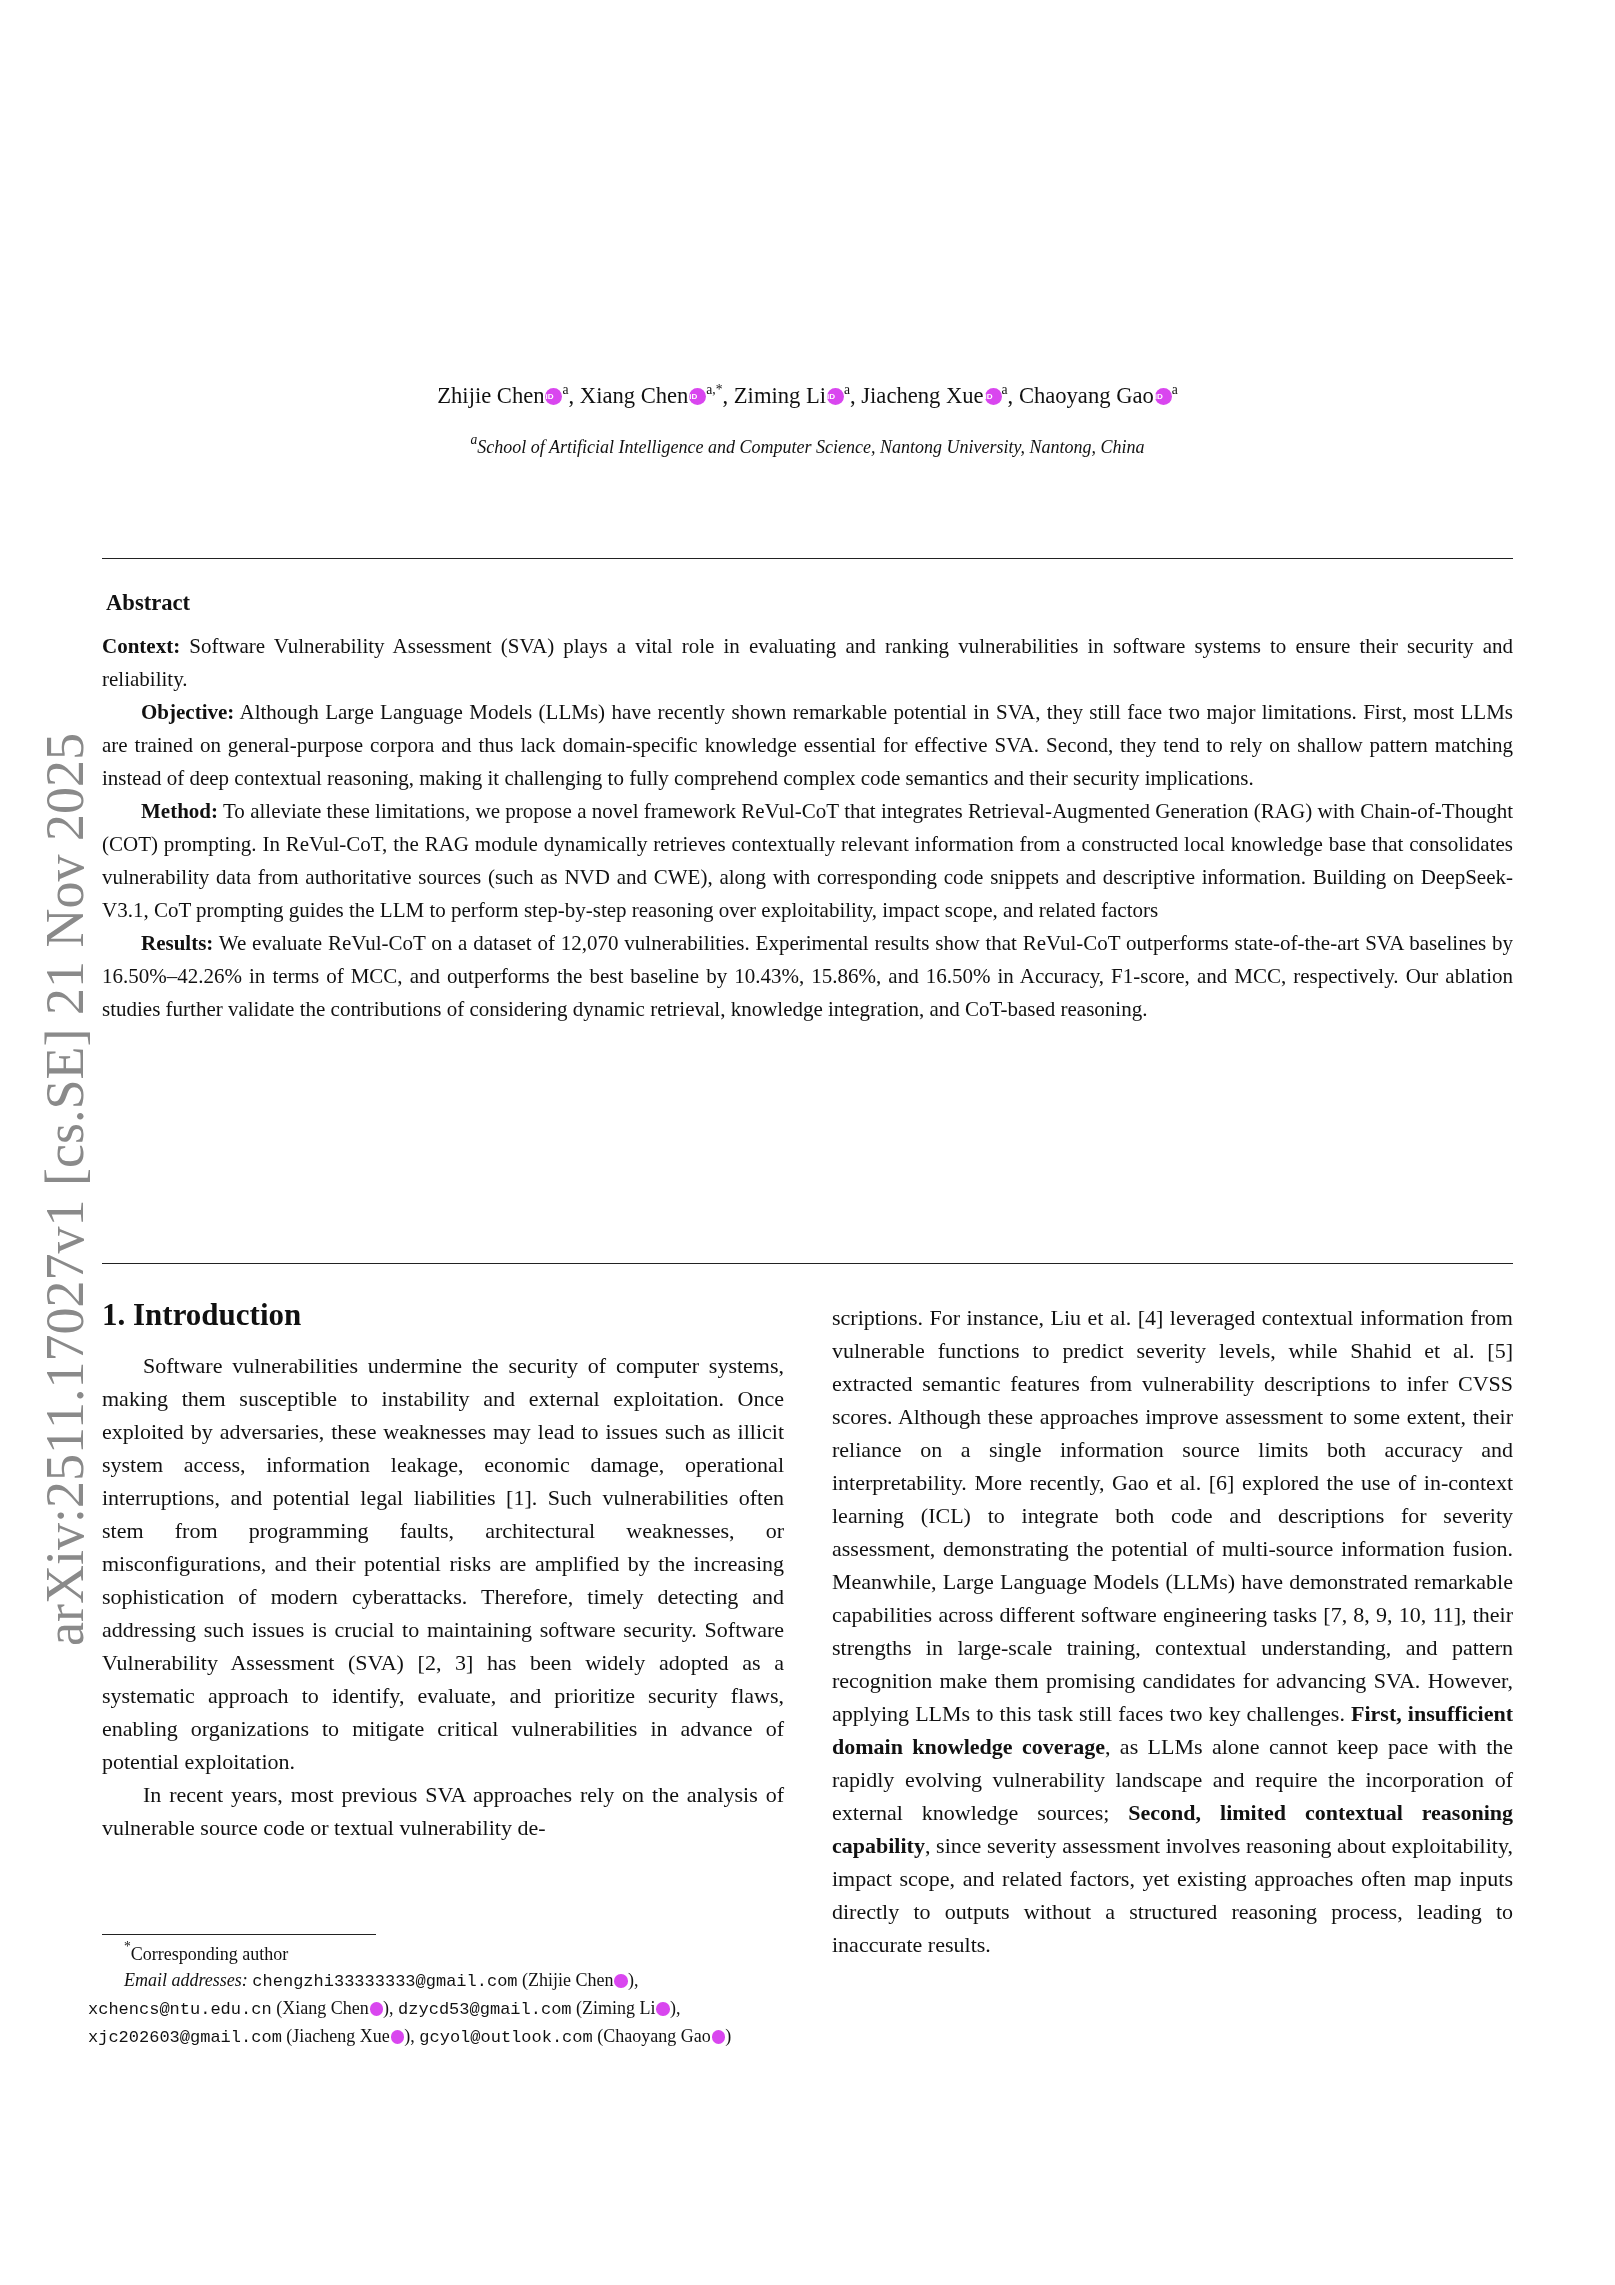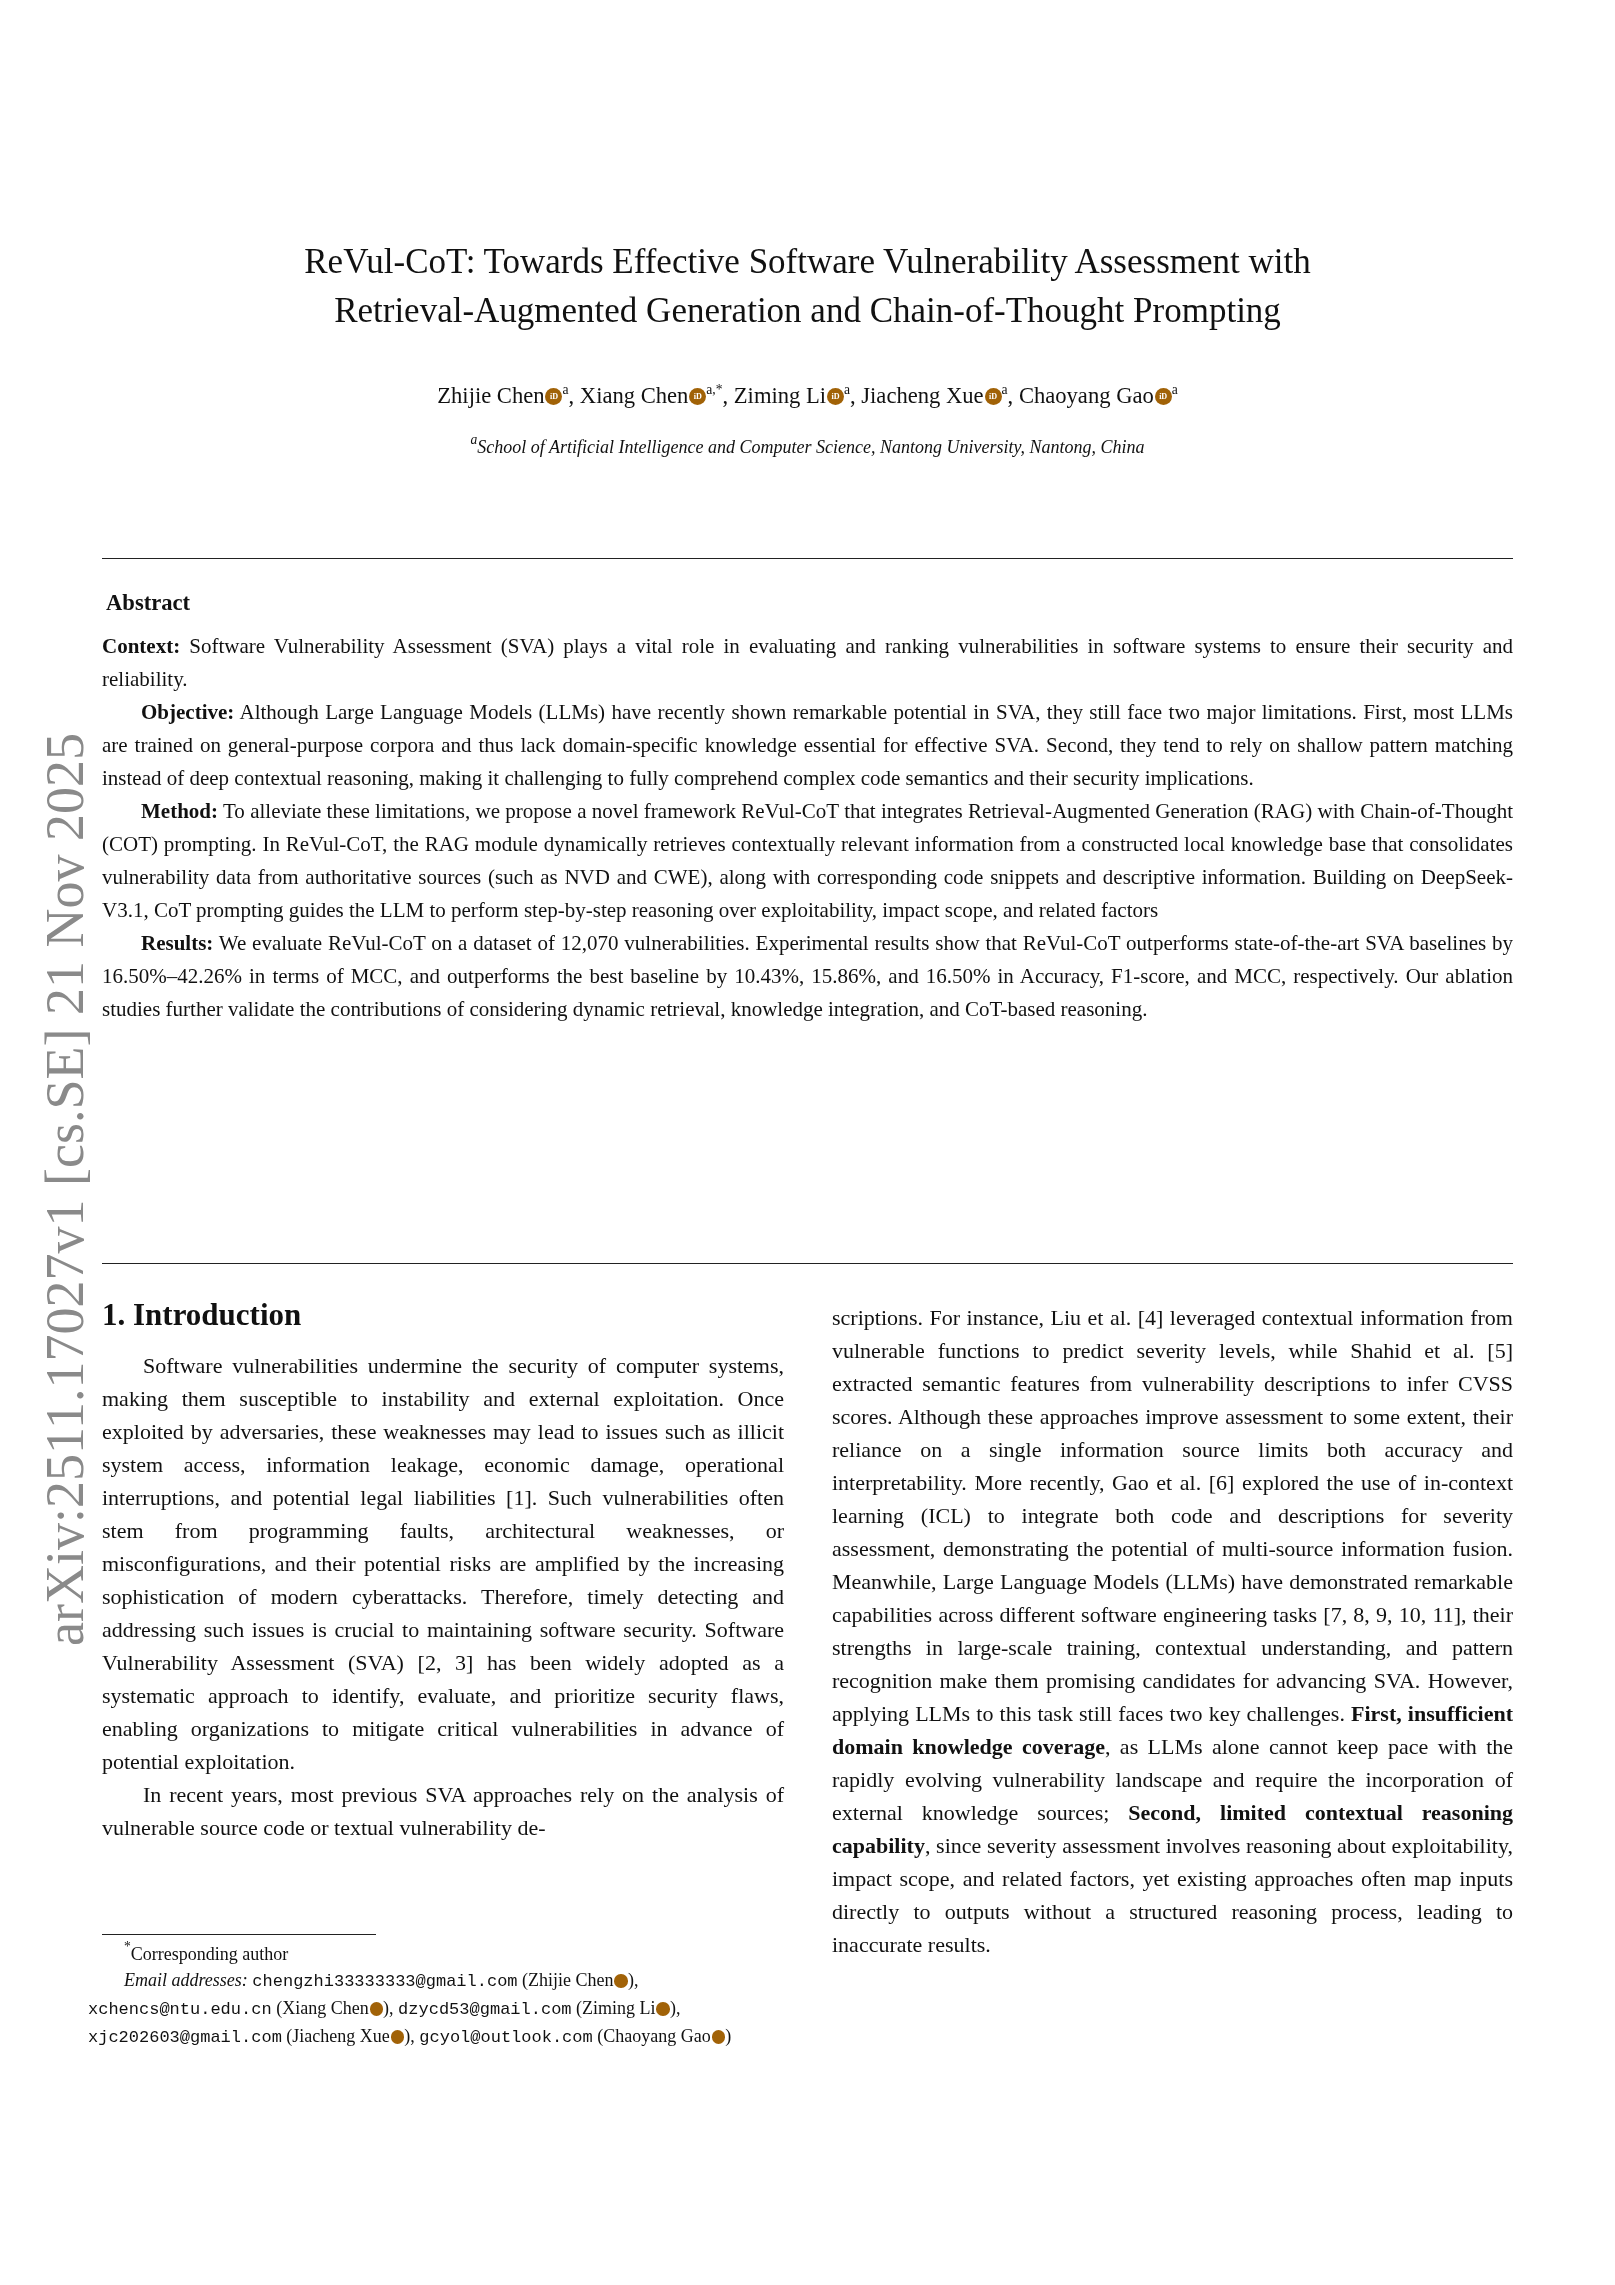--- a/index.html
+++ b/index.html
@@ -8,23 +8,23 @@
     .page { position: absolute; left: 0; top: 0; width: 1616px; height: 2285px; }
 
     .side-stamp { position: absolute; left: 38px; top: 1646px; transform-origin: 0 0;
                   transform: rotate(-90deg); font-size: 54px; color: #8a8a8a; white-space: nowrap;
                   letter-spacing: 0px; font-family: "Liberation Serif", serif; line-height: 1; }
 
     .title { position: absolute; left: 102px; width: 1411px; top: 237px; text-align: center;
              font-size: 35px; line-height: 49px; }
     .authors { position: absolute; left: 102px; width: 1411px; top: 380px; text-align: center;
                font-size: 22.6px; line-height: 31px; }
-    .orcid { display: inline-block; width: 17px; height: 17px; border-radius: 50%; background: #a16207;
-             color: #fff; font-family: Liberation Serif, serif; font-size: 8.1px; line-height: 17px;
-             text-align: center; vertical-align: 3.6px; margin-left: 0.9px; font-weight: bold; }
+    .orcid { display: inline-block; width: 17px; height: 17px; border-radius: 50%; background: #d946ef;
+             color: #fff; font-family: Liberation Sans, sans-serif; font-size: 8.1px; line-height: 17px;
+             text-align: left; vertical-align: 3.6px; margin-left: 0.9px; font-weight: bold; }
     .orcid.small { width: 13.6px; height: 13.6px; line-height: 13.6px; font-size: 6.3px; vertical-align: 2.7px; }
     sup { font-size: 13.6px; vertical-align: 9px; line-height: 0; }
     .affil { position: absolute; left: 102px; width: 1411px; top: 437px; text-align: center;
              font-size: 18px; font-style: italic; }
 
     .rule { position: absolute; left: 102px; width: 1411px; height: 0; border-top: 1.8px solid #222; }
     .rule.r1 { top: 558px; }
     .rule.r2 { top: 1263px; }
 
     .abstract { position: absolute; left: 102px; width: 1411px; top: 586px; font-size: 21px;
@@ -50,24 +50,20 @@
     .footnotes .ind { text-indent: 36px; }
     .mono { font-family: "Liberation Mono", "DejaVu Sans Mono", monospace; font-size: 17px; }
   </style>
 </head>
 <body>
 
 <div class="page">
 
   <div class="side-stamp">arXiv:2511.17027v1  [cs.SE]  21 Nov 2025</div>
 
-  <div class="title">
-    <div>ReVul-CoT: Towards Effective Software Vulnerability Assessment with</div>
-    <div>Retrieval-Augmented Generation and Chain-of-Thought Prompting</div>
-  </div>
 
   <div class="authors">
     <span><span>Zhijie Chen</span><span class="orcid">iD</span><sup>a</sup><span>, </span></span>
     <span><span>Xiang Chen</span><span class="orcid">iD</span><sup>a,*</sup><span>, </span></span>
     <span><span>Ziming Li</span><span class="orcid">iD</span><sup>a</sup><span>, </span></span>
     <span><span>Jiacheng Xue</span><span class="orcid">iD</span><sup>a</sup><span>, </span></span>
     <span><span>Chaoyang Gao</span><span class="orcid">iD</span><sup>a</sup></span>
   </div>
 
   <div class="affil"><sup>a</sup><span>School of Artificial Intelligence and Computer Science, Nantong University, Nantong, China</span></div>

